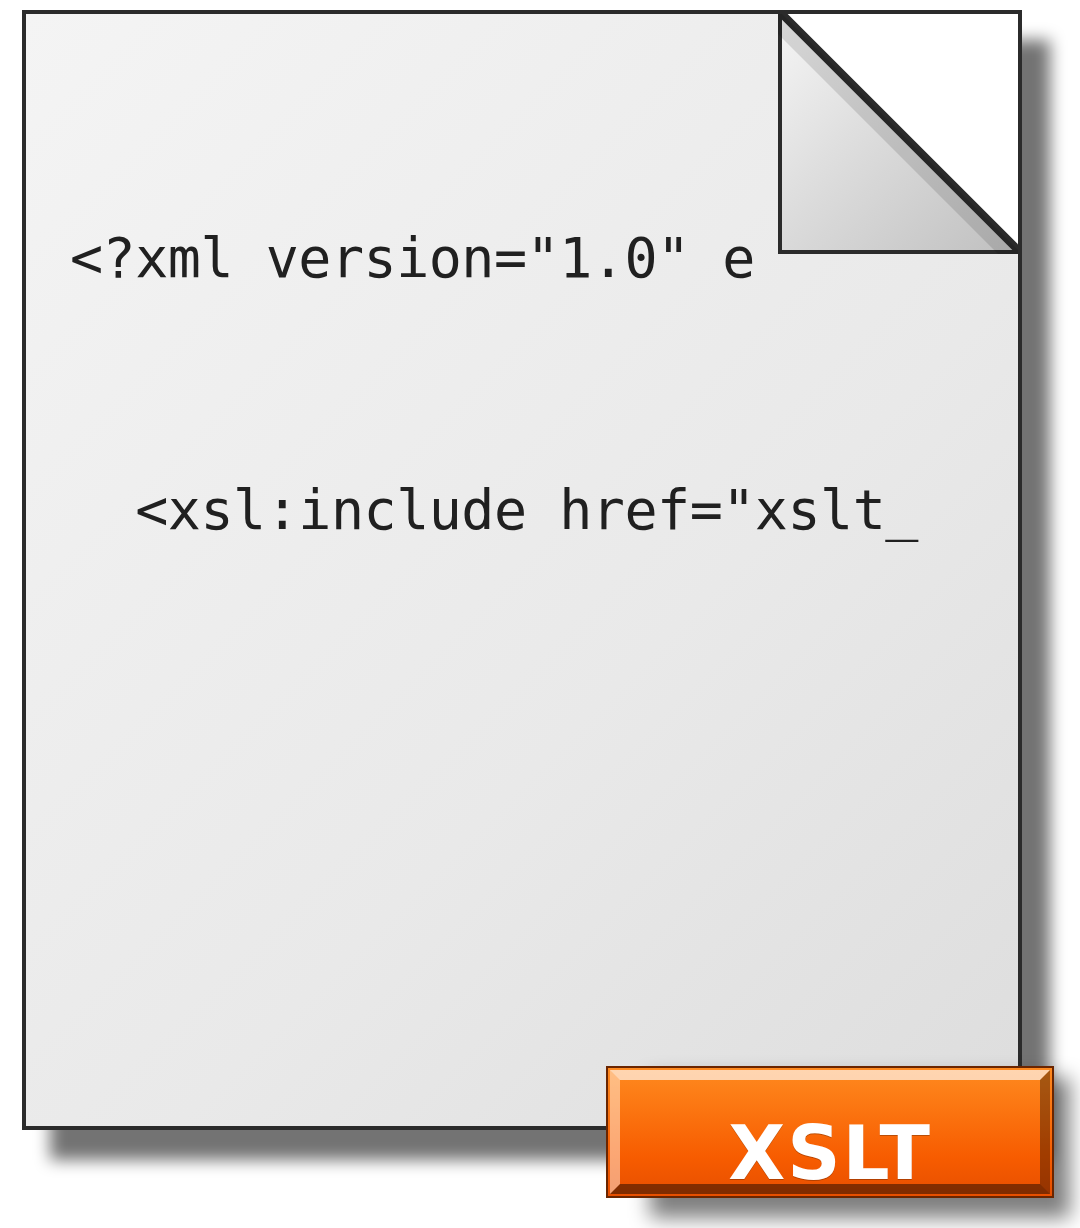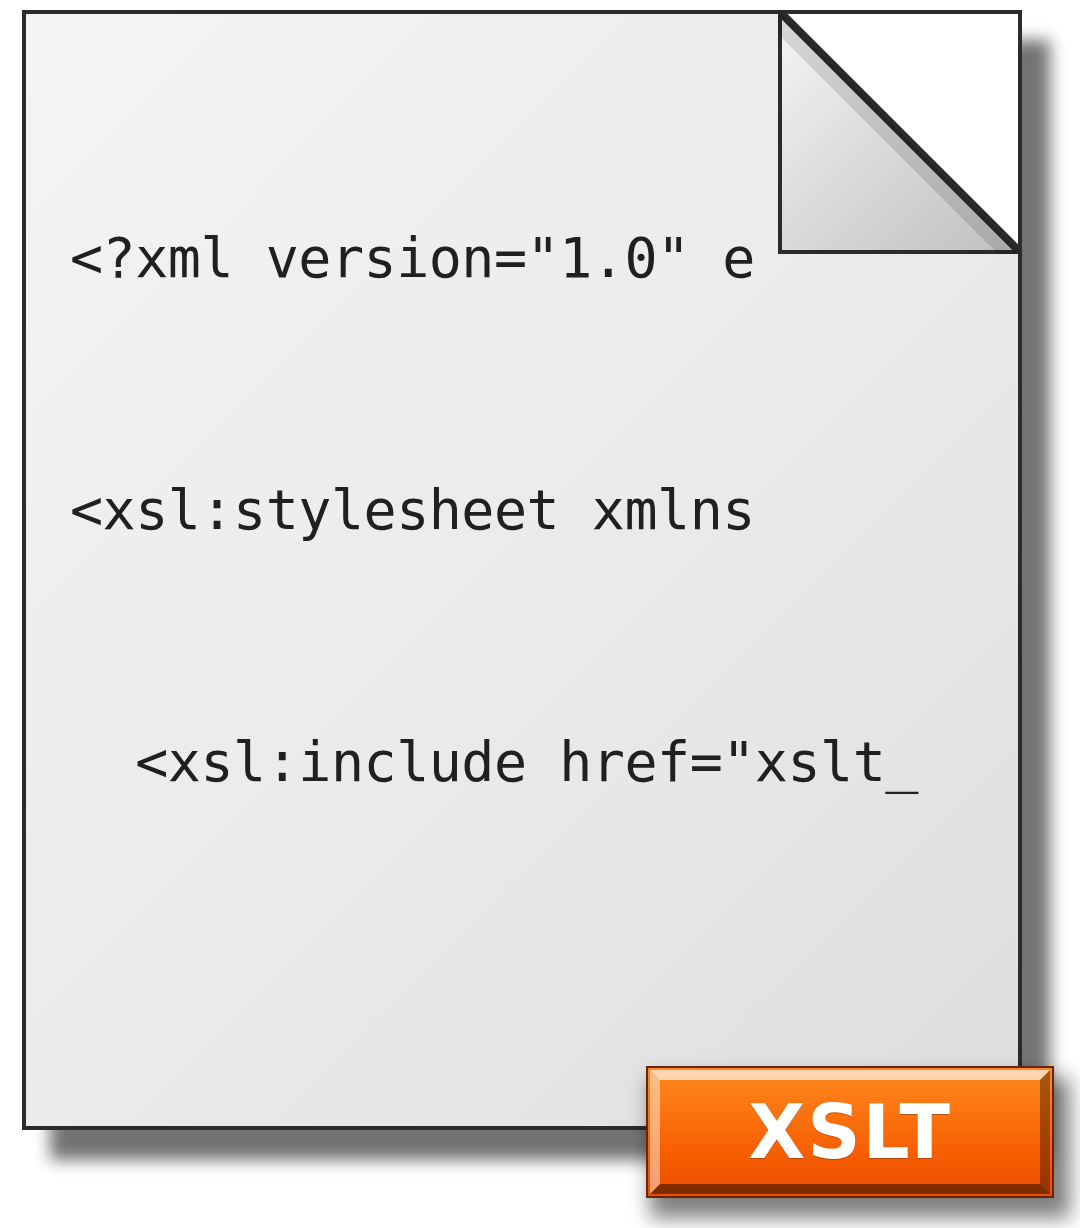--- a/index.html
+++ b/index.html
@@ -72,28 +72,28 @@
     width: 420px;
     height: 140px;
     background: rgba(0,0,0,0.5);
     filter: blur(10px);
     z-index: 4;
   }
   .badge {
     position: absolute;
     right: 26px;
     bottom: 30px;
-    width: 408px;
+    width: 448px;
     height: 132px;
     z-index: 5;
     background: linear-gradient(180deg, #ff8a1f 0%, #f75c00 70%, #e74f00 100%);
     border: 2px solid #6a2500;
     box-sizing: border-box;
     display: flex;
-    align-items: center;
+    align-items: flex-end;
     justify-content: center;
   }
   .badge::before {
     
     content: "";
     position: absolute;
     left: 2px;
     top: 2px;
     right: 2px;
     bottom: 2px;
@@ -115,21 +115,20 @@
 </head>
 <body>
 
 <div class="stage">
 
   <div class="page-shadow"></div>
 
   <div class="page">
     <div class="code">
       <span class="line">&lt;?xml version="1.0" e</span>
-      <span class="line">&lt;xsl:stylesheet xmlns</span>
       <span class="line">  &lt;xsl:include href="xslt_</span>
       
       
       
       
       
       
       
       
     </div>

